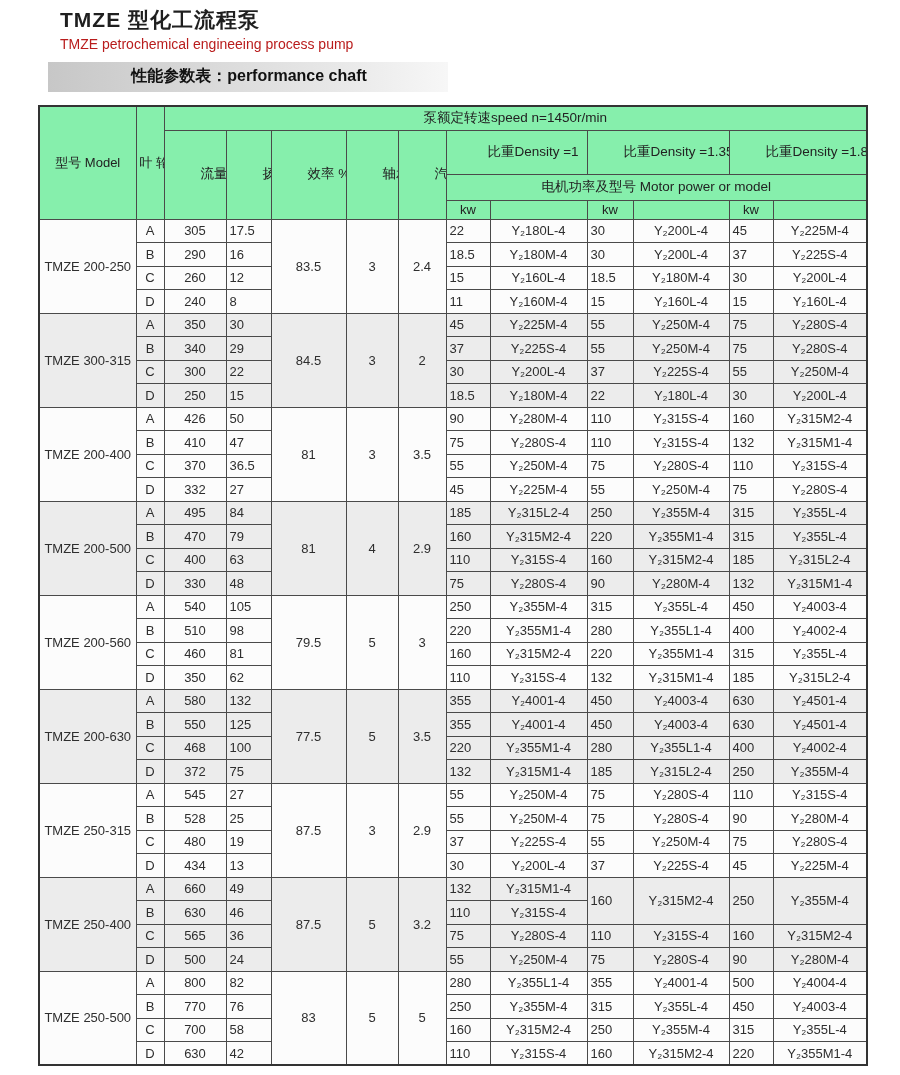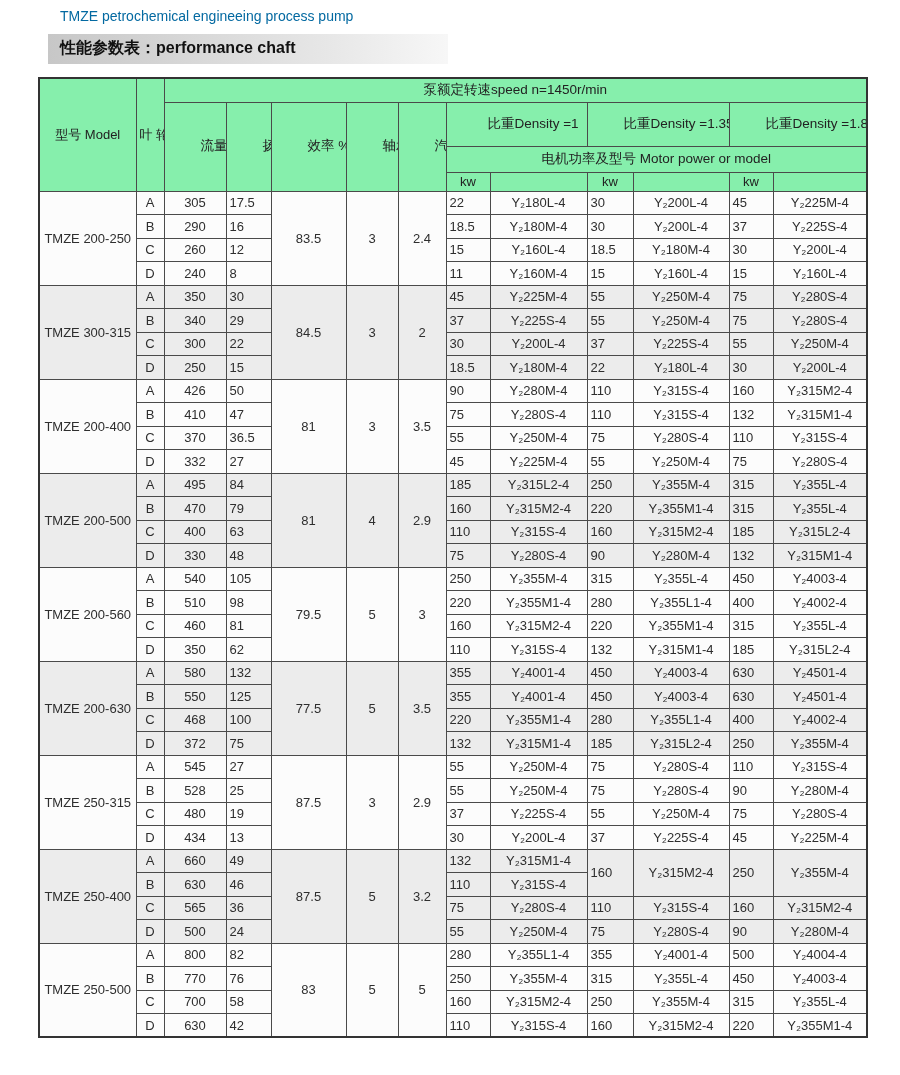--- a/index.html
+++ b/index.html
@@ -8,27 +8,27 @@
     width: 900px; height: 1075px; overflow: hidden;
     font-family: "Liberation Sans", "DejaVu Sans", sans-serif;
     color: #2e2e2e;
   }
   .page { padding-top: 6px; }
   .title-cn {
     margin-left: 60px; font-size: 21px; font-weight: bold;
     color: #1f1f1f; letter-spacing: 1px;
   }
   .title-en {
-    margin-left: 60px; font-size: 14px; color: #0369a1; margin-top: 2px;
+    margin-left: 60px; font-size: 14px; color: #b91c1c; margin-top: 2px;
   }
   .section-banner {
     margin-left: 48px; margin-top: 10px;
     width: 400px; padding: 4px 10px 5px 12px;
     background: linear-gradient(to right, #c7c7c7, #e7e7e7 70%, #f7f7f7);
-    font-size: 16px; font-weight: bold; color: #111;
+    font-size: 16px; font-weight: bold; color: #111; text-align: center;
   }
   table.perf {
     margin: 13px 0 0 38px;
     width: 828px;
     border-collapse: collapse;
     table-layout: fixed;
   }
   table.perf th, table.perf td {
     border: 1px solid #4a4a4a;
     font-size: 13px;
@@ -51,20 +51,21 @@
   tbody td { height: 23.5px; background: #fcfcfc; }
   tbody tr.shaded td { background: #ececec; }
   td.model { text-align: center; padding-left: 3px; }
   td.center { text-align: center; }
   td.left { text-align: left; padding-left: 7px; }
 </style>
 </head>
 <body>
 
 <div class="page">
+  <div class="title-cn">TMZE 型化工流程泵</div>
   <div class="title-en">TMZE petrochemical engineeing process pump</div>
   <div class="section-banner">性能参数表：performance chaft</div>
 
   <table class="perf">
     <colgroup>
       <col style="width:97px">
         <col style="width:28px">
         <col style="width:62px">
       <col style="width:45px">
         <col style="width:75px">

